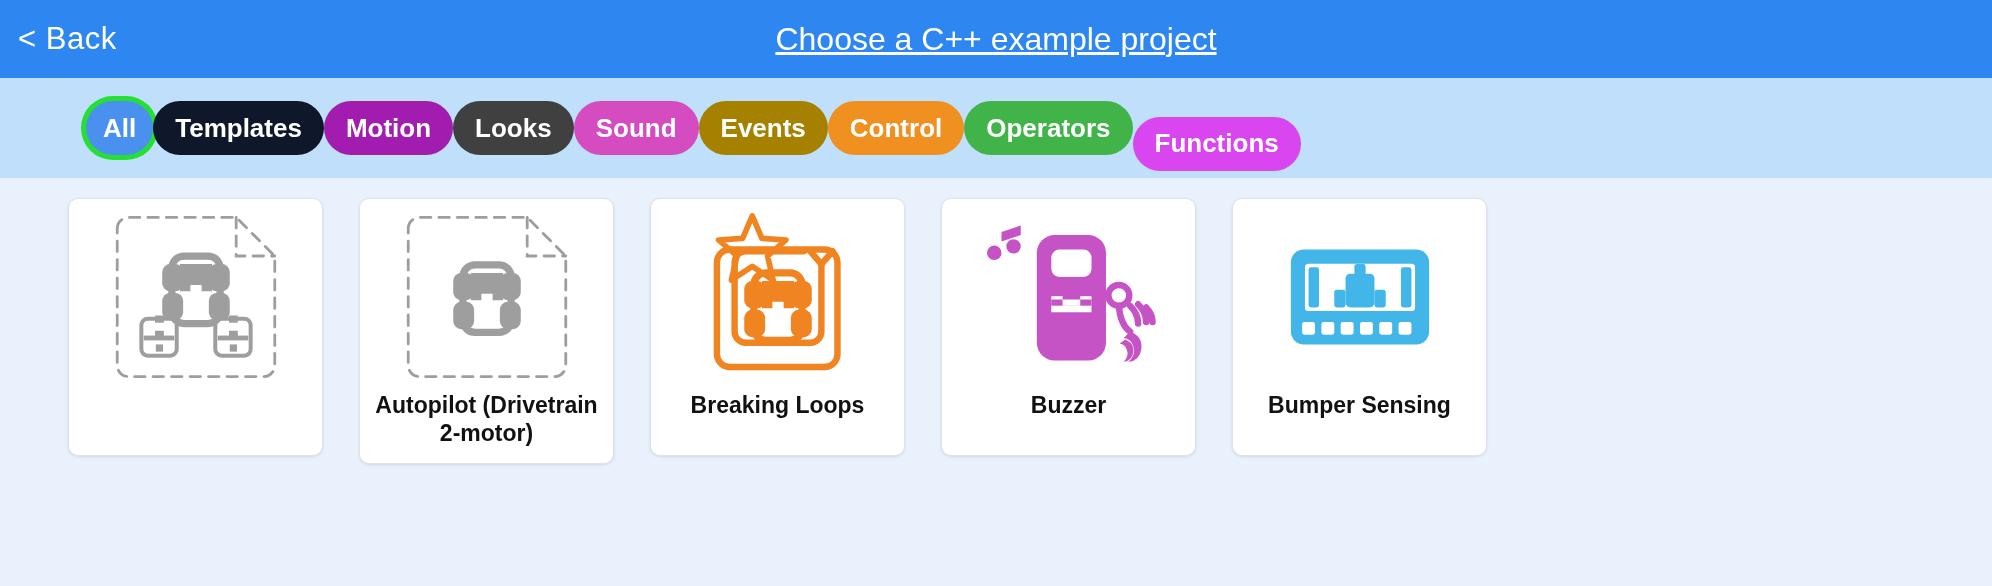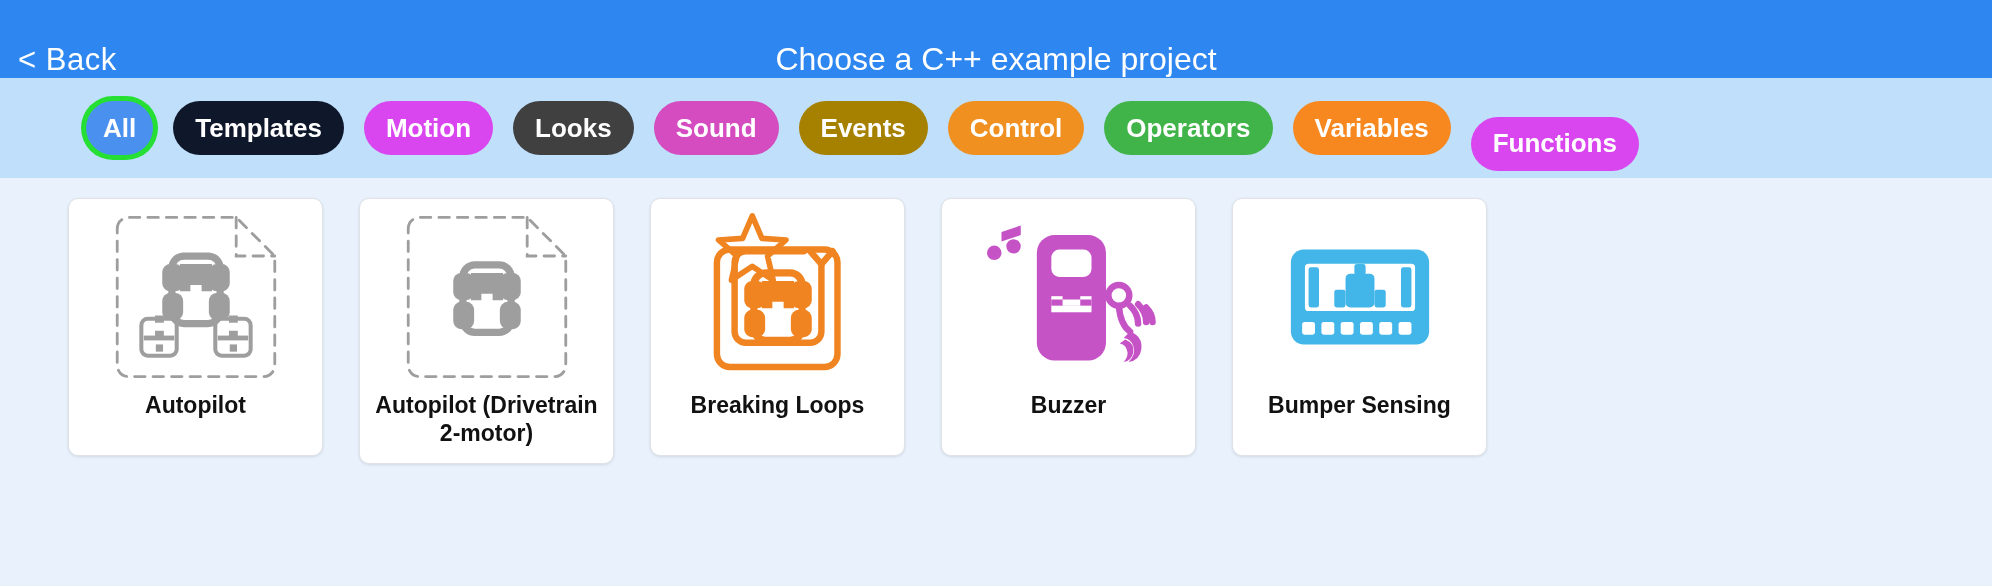--- a/index.html
+++ b/index.html
@@ -9,48 +9,48 @@
     background: #e8f1fc;
     overflow: hidden;
   }
 
   
   .header {
     position: relative;
     height: 78px;
     background: #2e86f0;
     display: flex;
-    align-items: flex-end;
+    align-items: center;
   }
   .back-button {
     position: absolute;
     left: 18px;
     color: #ffffff;
     font-size: 31px;
     font-weight: 400;
     letter-spacing: 0.5px;
     cursor: pointer;
     user-select: none;
   }
   .header-title {
     width: 100%;
     text-align: center;
     color: #ffffff;
     font-size: 32px;
     font-weight: 400;
+    text-decoration: underline;
   }
 
   
   .pillbar {
     height: 100px;
     background: #bfdffb;
     display: flex;
     align-items: center;
     padding-left: 86px;
-    gap: 20px;
   }
   .pill {
     height: 54px;
     border-radius: 27px;
     padding: 0 22px;
     display: flex;
     align-items: center;
     justify-content: center;
     color: #ffffff;
     font-size: 26px;
@@ -108,27 +108,26 @@
 <body>
 
 <div class="header">
   <div class="back-button">&lt; Back</div>
   <div class="header-title">Choose a C++ example project</div>
 </div>
 
 <div class="pillbar" id="pillbar">
     <div class="pill selected" style="background: rgb(74, 144, 239);">All</div>
     <div class="pill" style="background: #0f172a;">Templates</div>
-    <div class="pill" style="background: #d946ef;">Motion</div>
+    <div class="pill" style="background: #a21caf;">Motion</div>
     <div class="pill" style="background: #404040;">Looks</div>
     <div class="pill" style="background: rgb(212, 76, 192);">Sound</div>
     <div class="pill" style="background: rgb(166, 129, 0);">Events</div>
     <div class="pill" style="background: rgb(239, 144, 33);">Control</div>
     <div class="pill" style="background: rgb(65, 180, 73); text-align: right;">Operators</div>
-    <div class="pill" style="background: rgb(247, 136, 31);">Variables</div>
     <div class="pill" style="background: #d946ef; margin-top: 31px;">Functions</div>
   </div>
 
 <div class="cards" id="cards">
     <div class="card">
       <div class="card-icon">
         <svg width="232" height="172" viewBox="0 0 212 214">
           <path d="M8 22 A14 14 0 0 1 22 8 L156 8 L204 56 L204 192 A14 14 0 0 1 190 206 L22 206 A14 14 0 0 1 8 192 Z" fill="none" stroke="#9e9e9e" stroke-width="3.5" stroke-dasharray="13 10" stroke-linecap="round"></path>
           <path d="M156 8 L156 56 L204 56" fill="none" stroke="#9e9e9e" stroke-width="3.5" stroke-dasharray="13 10" stroke-linecap="round"></path>
           <g fill="#9e9e9e">
@@ -148,21 +147,20 @@
           </g>
           <g>
             <rect x="130" y="134" width="44" height="46" rx="8" fill="none" stroke="#9e9e9e" stroke-width="5"></rect>
             <rect x="147" y="130" width="11" height="9" fill="#9e9e9e"></rect>
             <rect x="133" y="155" width="38" height="6" fill="#9e9e9e"></rect>
             <rect x="147" y="149" width="11" height="7" fill="#9e9e9e"></rect>
             <rect x="148" y="166" width="9" height="9" fill="#9e9e9e"></rect>
           </g>
         </svg>
       </div>
-      <div class="card-label">Autopilot</div>
     </div>
     <div class="card">
       <div class="card-icon">
         <svg width="232" height="172" viewBox="0 0 212 214">
           <path d="M8 22 A14 14 0 0 1 22 8 L156 8 L204 56 L204 192 A14 14 0 0 1 190 206 L22 206 A14 14 0 0 1 8 192 Z" fill="none" stroke="#9e9e9e" stroke-width="3.5" stroke-dasharray="13 10" stroke-linecap="round"></path>
           <path d="M156 8 L156 56 L204 56" fill="none" stroke="#9e9e9e" stroke-width="3.5" stroke-dasharray="13 10" stroke-linecap="round"></path>
           <g fill="#9e9e9e">
             <rect x="64" y="77" width="26" height="34" rx="10"></rect>
             <rect x="64" y="113" width="26" height="34" rx="10"></rect>
             <rect x="122" y="77" width="26" height="34" rx="10"></rect>

